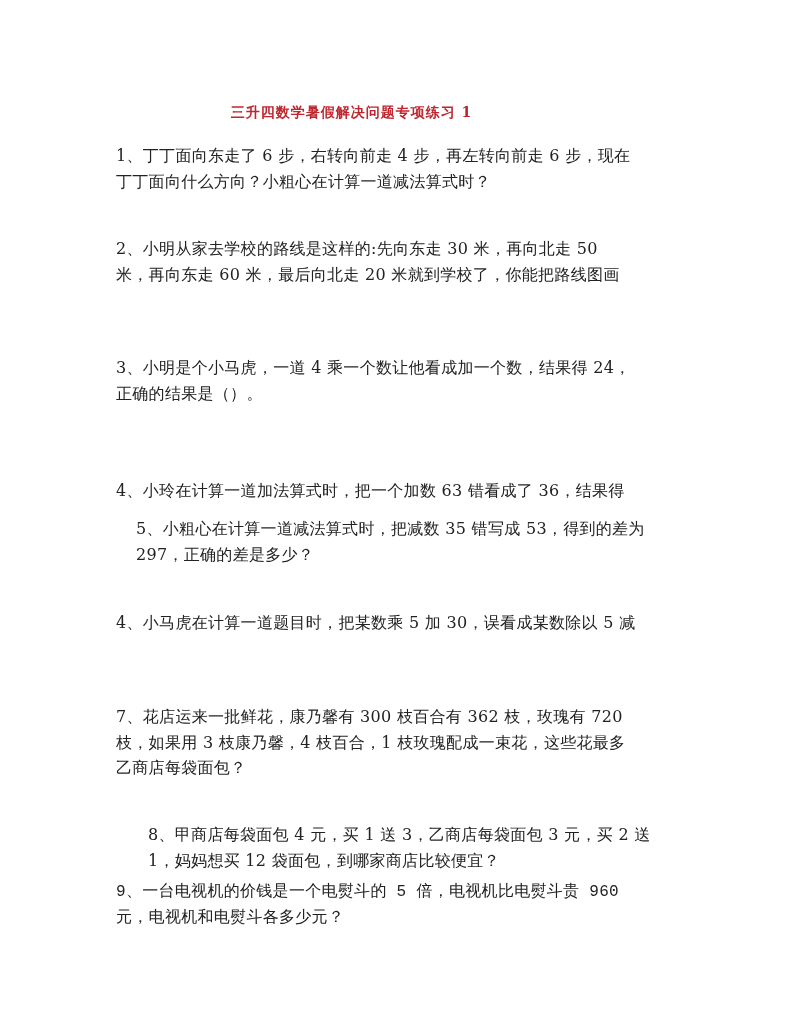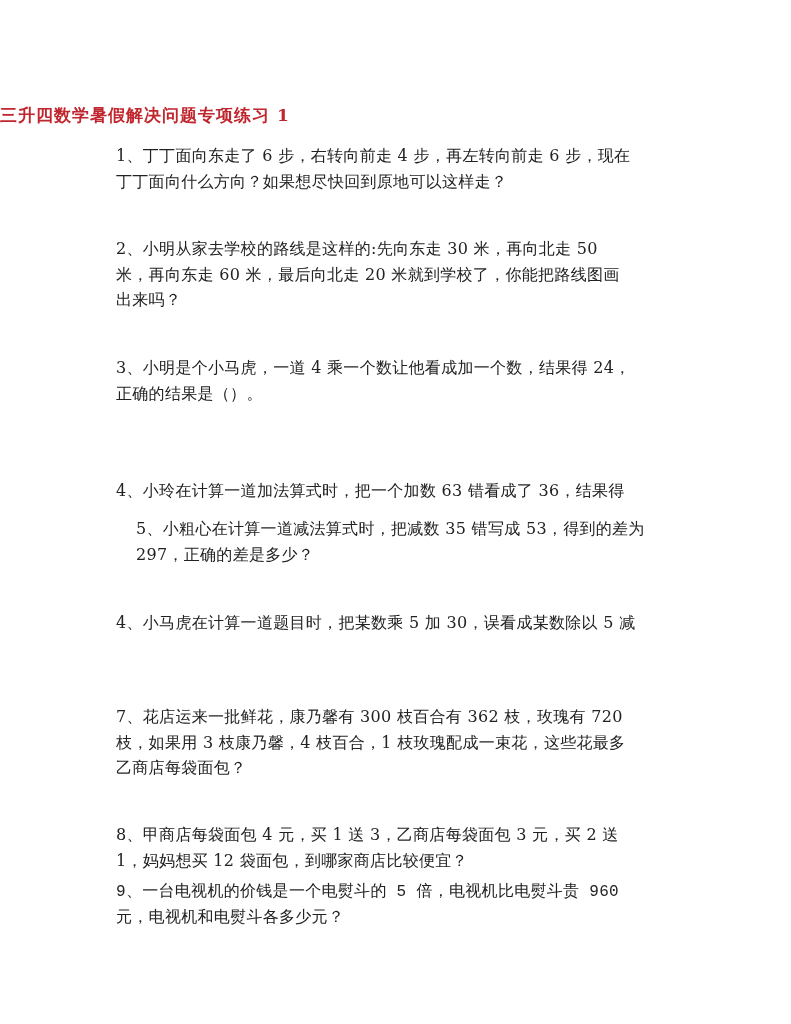--- a/index.html
+++ b/index.html
@@ -1,38 +1,37 @@
 <!DOCTYPE html>
 <html><head>
 <meta charset="utf-8">
 <style>
   html, body { margin:0; padding:0; background:#ffffff; }
   body { width:791px; height:1024px; position:relative; overflow:hidden;
          font-family:"DejaVu Serif","Liberation Serif",serif; color:#222; }
   .page { position:absolute; left:0; top:0; width:791px; height:1024px; background:#fff; }
-  .title { position:absolute; left:0; width:703px; top:104px; 
-           font-size:17px; font-weight:bold; letter-spacing:1px; }
+  .title { position:absolute; left:0; width:703px; top:104px; text-align:center;
+           font-size:14px; font-weight:bold; letter-spacing:1px; }
   .q { position:absolute; left:116px; width:560px; font-size:16px; line-height:25.5px;
        letter-spacing:0.3px; }
 </style>
 </head>
 <body>
 
 <div class="page">
   <div class="title" style="color:#c0262d;">三升四数学暑假解决问题专项练习 1</div>
 
   <div class="q" style="top:143px;">
     <div>1、丁丁面向东走了 6 步，右转向前走 4 步，再左转向前走 6 步，现在</div>
-    <div>丁丁面向什么方向？如果想尽快回到原地可以这样走？</div>
+    <div>丁丁面向什么方向？小粗心在计算一道减法算式时？</div>
   </div>
 
   <div class="q" style="top:236px;">
     <div>2、小明从家去学校的路线是这样的:先向东走 30 米，再向北走 50</div>
     <div>米，再向东走 60 米，最后向北走 20 米就到学校了，你能把路线图画</div>
-    <div>出来吗？</div>
   </div>
 
   <div class="q" style="top:355px;">
     <div>3、小明是个小马虎，一道 4 乘一个数让他看成加一个数，结果得 24，</div>
     <div>正确的结果是（）。</div>
   </div>
 
   <div class="q" style="top:450px;margin-top:28px;">
     <div>4、小玲在计算一道加法算式时，把一个加数 63 错看成了 36，结果得</div>
   </div>
@@ -45,21 +44,21 @@
   <div class="q" style="top:610px;">
     <div>4、小马虎在计算一道题目时，把某数乘 5 加 30，误看成某数除以 5 减</div>
   </div>
 
   <div class="q" style="top:704px;">
     <div>7、花店运来一批鲜花，康乃馨有 300 枝百合有 362 枝，玫瑰有 720</div>
     <div>枝，如果用 3 枝康乃馨，4 枝百合，1 枝玫瑰配成一束花，这些花最多</div>
     <div>乙商店每袋面包？</div>
   </div>
 
-  <div class="q" style="top:822px;">
+  <div class="q" style="top:822px;margin-left:32px;">
     <div>8、甲商店每袋面包 4 元，买 1 送 3，乙商店每袋面包 3 元，买 2 送</div>
     <div>1，妈妈想买 12 袋面包，到哪家商店比较便宜？</div>
   </div>
 
   <div class="q" style="top:880px;font-family:Liberation Mono, monospace;">
     <div>9、一台电视机的价钱是一个电熨斗的 5 倍，电视机比电熨斗贵 960</div>
     <div>元，电视机和电熨斗各多少元？</div>
   </div>
 </div>
 

